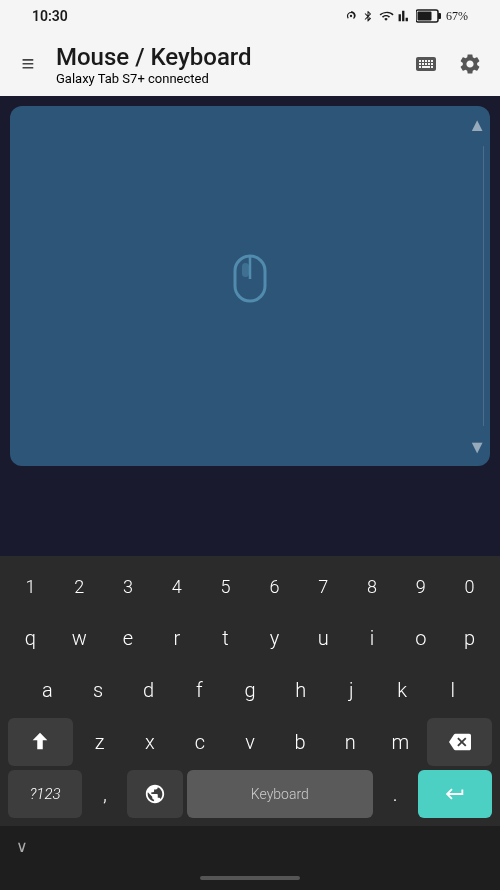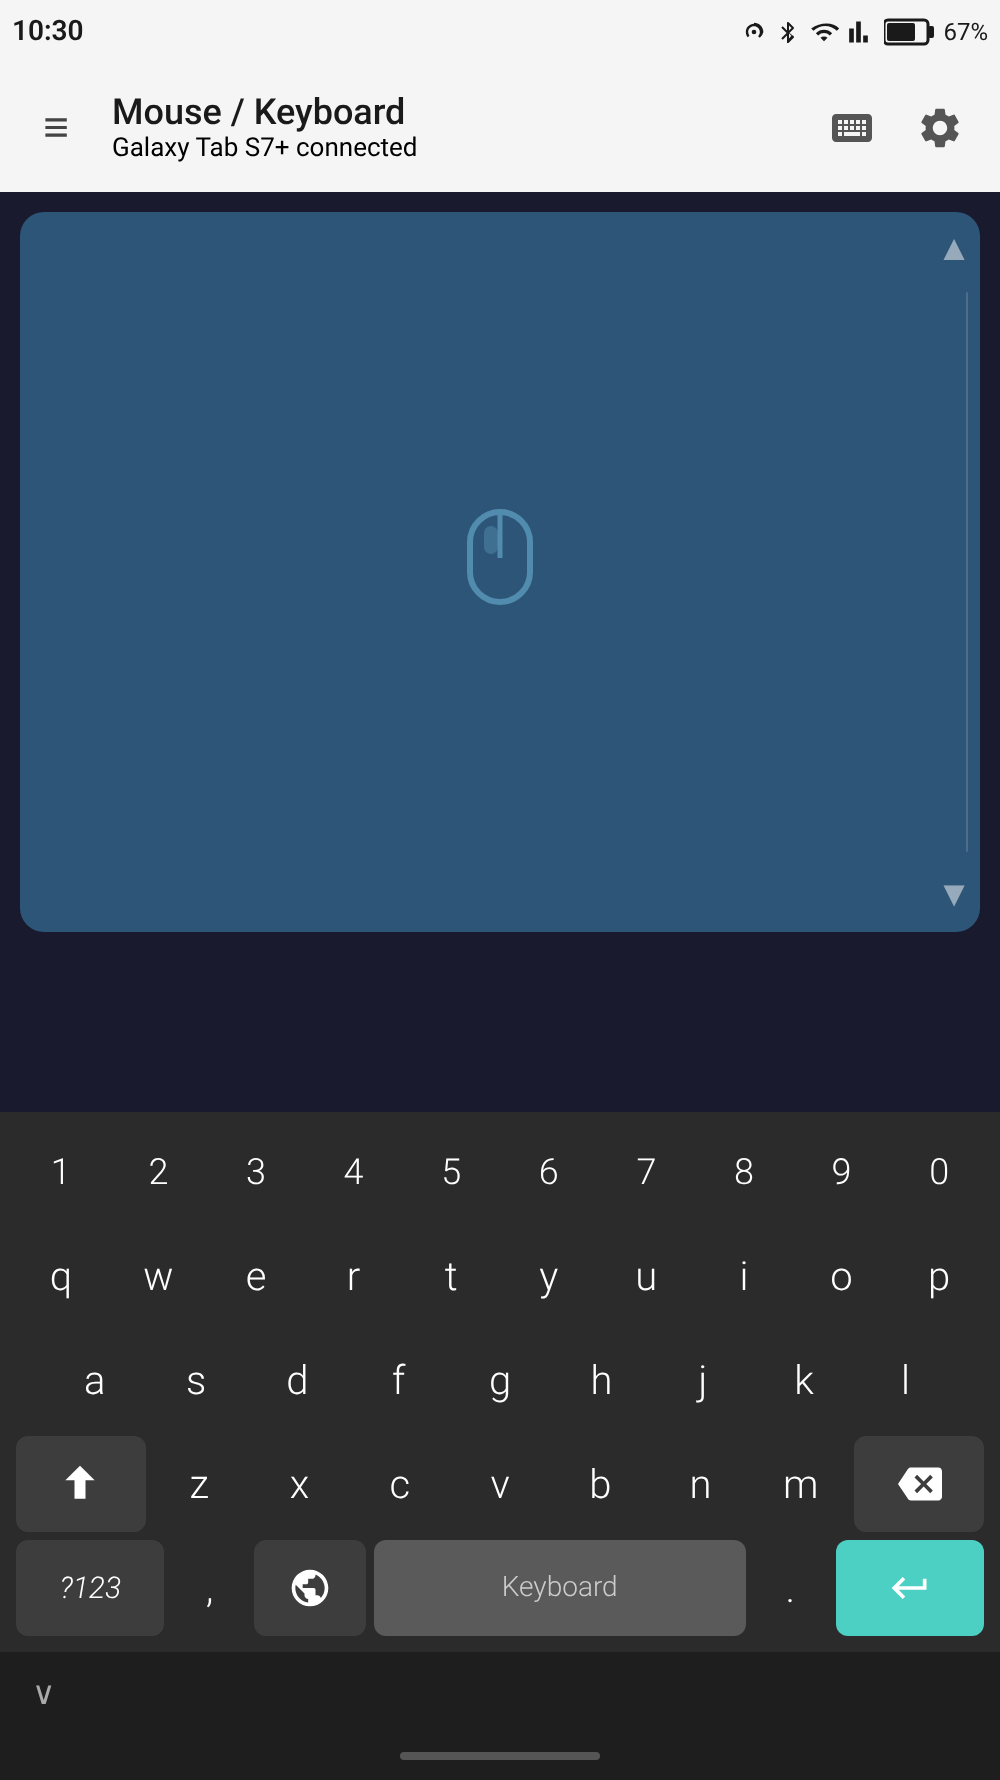--- a/index.html
+++ b/index.html
@@ -12,30 +12,31 @@
       position: relative;
     }
 
     
     .status-bar {
       height: 32px;
       background: #f5f5f5;
       display: flex;
       align-items: center;
       justify-content: space-between;
-      padding: 0 6px;
+      padding: 0 32px;
     }
     .status-time {
       font-size: 14px;
       font-weight: 600;
       color: #1a1a1a;
     }
     .status-icons {
       display: flex;
       gap: 4px;
+      font-family: Liberation Serif, serif;
     }
     .status-icon {
       font-size: 13px;
       color: #1a1a1a;
     }
 
     
     .app-bar {
       height: 64px;
       background: #f5f5f5;
@@ -48,21 +49,21 @@
       font-size: 22px;
       color: #444;
       cursor: pointer;
       width: 32px;
       text-align: center;
     }
     .app-bar-title-group {
       flex: 1;
     }
     .app-bar-title {
-      font-size: 18px;
+      font-size: 24px;
       font-weight: 500;
       color: #1a1a1a;
     }
     .app-bar-subtitle {
       font-size: 13px;
       color: #000000;
     }
     .app-bar-actions {
       display: flex;
       gap: 8px;

